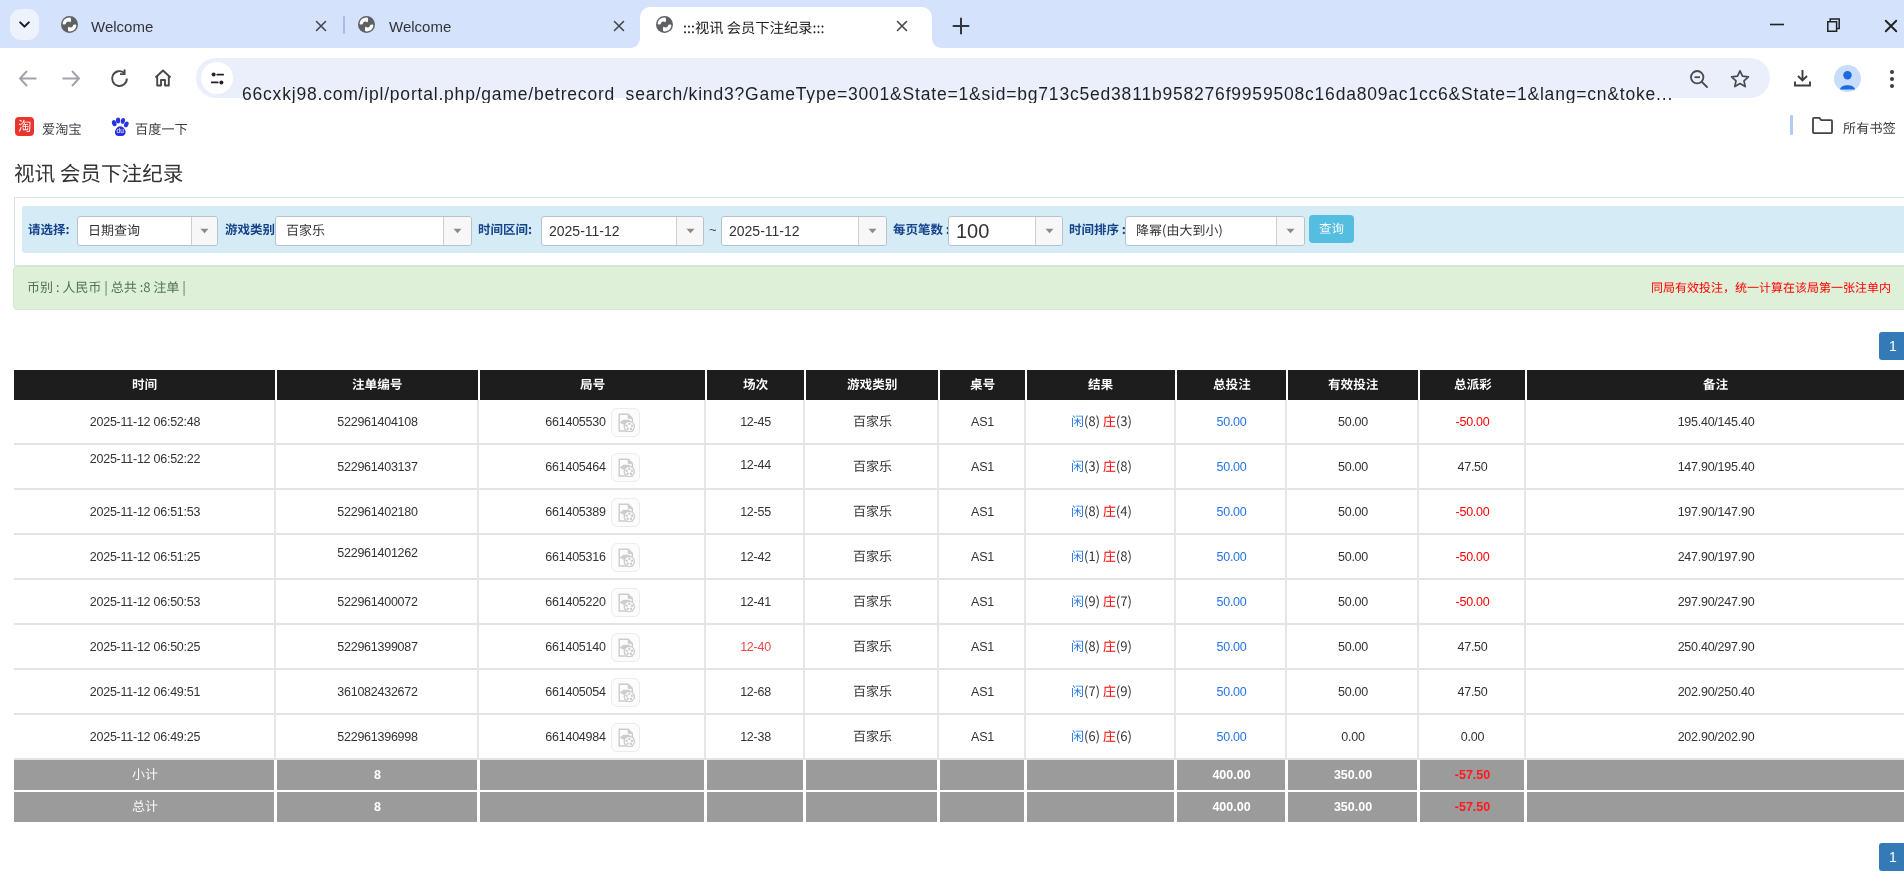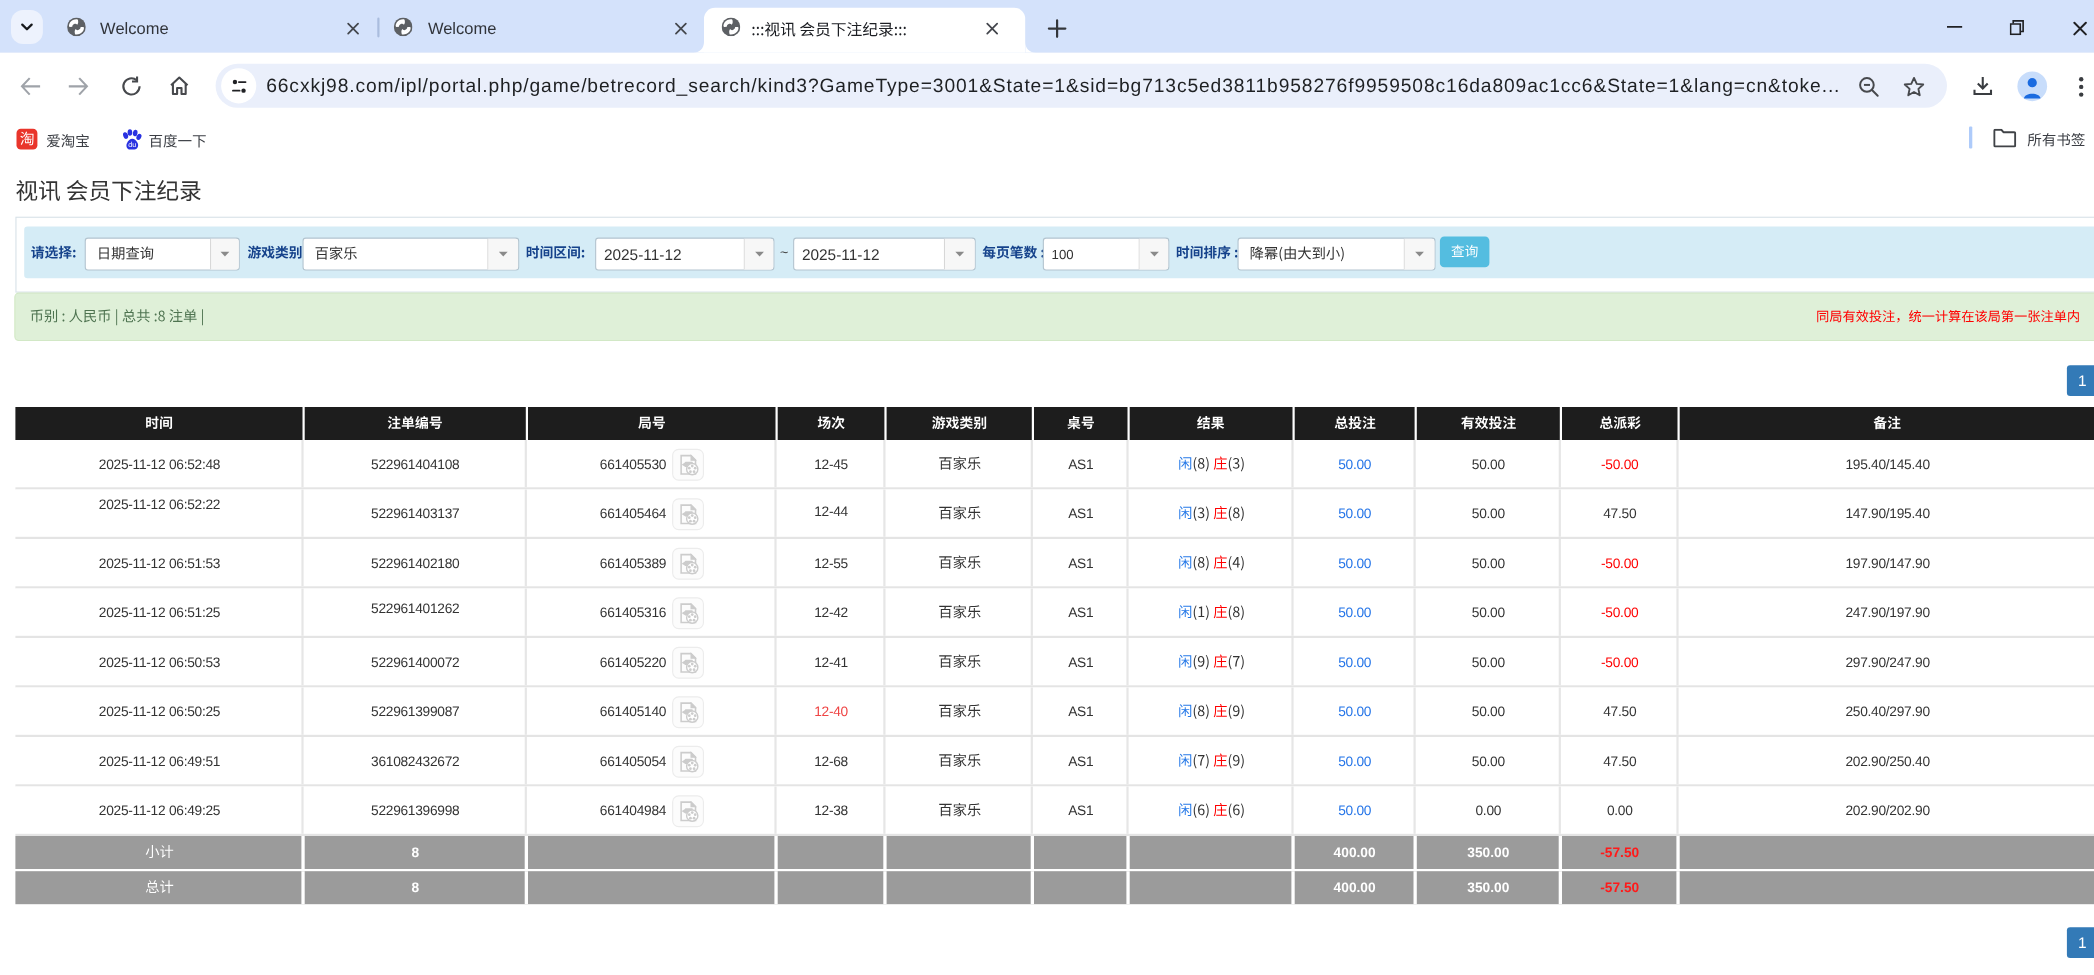--- a/index.html
+++ b/index.html
@@ -113,21 +113,21 @@
 <div class="abs" style="left:196px;top:58px;width:1574px;height:40px;border-radius:20px;background:#eaeffb"></div>
 <div class="abs" style="left:201px;top:62px;width:32px;height:32px;border-radius:16px;background:#fff;display:flex;align-items:center;justify-content:center">
     <svg width="17" height="17" viewBox="0 0 17 17">
       <g stroke="#202124" stroke-width="1.7" stroke-linecap="round">
         <path d="M8.2 4.6 H14.2 M2.8 12.4 H8.8"></path>
       </g>
       <circle cx="4.6" cy="4.6" r="2.0" fill="#202124"></circle>
       <circle cx="12.4" cy="12.4" r="2.0" fill="#202124"></circle>
     </svg>
   </div>
-<div class="abs" style="left:242px;top:58px;width:1434px;height:48px;line-height:40px;font-size:17.5px;color:#1e2023;letter-spacing:0.8px;white-space:nowrap;overflow:hidden">66cxkj98.com/ipl/portal.php/game/betrecord_search/kind3?GameType=3001&amp;State=1&amp;sid=bg713c5ed3811b958276f9959508c16da809ac1cc6&amp;State=1&amp;lang=cn&amp;toke...</div>
+<div class="abs" style="left:242px;top:74px;width:1434px;height:48px;line-height:40px;font-size:17.5px;color:#1e2023;letter-spacing:0.8px;white-space:nowrap;overflow:hidden">66cxkj98.com/ipl/portal.php/game/betrecord_search/kind3?GameType=3001&amp;State=1&amp;sid=bg713c5ed3811b958276f9959508c16da809ac1cc6&amp;State=1&amp;lang=cn&amp;toke...</div>
 <svg class="abs" style="left:1689px;top:69px" width="20" height="20" viewBox="0 0 20 20">
     <circle cx="8.2" cy="8.2" r="6.2" fill="none" stroke="#47494d" stroke-width="1.8"></circle>
     <path d="M5.5 8.2 H11" stroke="#47494d" stroke-width="1.8"></path>
     <path d="M12.8 12.8 L18 18" stroke="#47494d" stroke-width="1.8" stroke-linecap="round"></path>
   </svg>
 <svg class="abs" style="left:1730px;top:69px" width="20" height="20" viewBox="0 0 20 20">
     <path d="M10 1.8 L12.5 7.2 L18.4 7.8 L14 11.8 L15.2 17.6 L10 14.6 L4.8 17.6 L6 11.8 L1.6 7.8 L7.5 7.2 Z" fill="none" stroke="#47494d" stroke-width="1.7" stroke-linejoin="round"></path>
   </svg>
 <svg class="abs" style="left:1793px;top:69px" width="19" height="19" viewBox="0 0 19 19">
     <path d="M9.5 1 V11 M5 7 L9.5 11.5 L14 7" fill="none" stroke="#3a3d41" stroke-width="1.9"></path>
@@ -270,21 +270,21 @@
     <svg class="cj" width="57" height="14" viewBox="0 -11.0 57 14" style="vertical-align:middle;">
       <use href="#gb6BCF" fill="#15428b" transform="translate(0.0 0.0) scale(0.01250 -0.01250)"></use>
       <use href="#gb9875" fill="#15428b" transform="translate(12.5 0.0) scale(0.01250 -0.01250)"></use>
       <use href="#gb7B14" fill="#15428b" transform="translate(25.0 0.0) scale(0.01250 -0.01250)"></use>
       <use href="#gb6570" fill="#15428b" transform="translate(37.5 0.0) scale(0.01250 -0.01250)"></use>
       <use href="#gb003A" fill="#15428b" transform="translate(52.8 0.0) scale(0.01250 -0.01250)"></use>
     </svg>
   </div>
 <div class="abs" style="left:948px;top:216px;width:115px;height:30px;background:#fff;border:1px solid #b3c4cf;border-radius:3px;display:flex;align-items:center">
     <div style="padding-left:7px;display:flex;align-items:center">
-      <span style="font-size:12px;color:#333">100</span>
+      <span style="font-size:20px;color:#333">100</span>
     </div>
     <div style="position:absolute;right:0;top:0;width:27px;height:28px;background:#f7f7f7;border-left:1px solid #cfcfcf;border-radius:0 3px 3px 0;display:flex;align-items:center;justify-content:center">
       <svg width="9" height="6" viewBox="0 0 9 6">
         <path d="M0.5 0.8 L4.5 5.2 L8.5 0.8 Z" fill="#8a8a8a"></path>
       </svg>
     </div>
   </div>
 <div class="abs" style="left:1069px;top:206px;height:47px;display:flex;align-items:center">
     <svg class="cj" width="57" height="14" viewBox="0 -11.0 57 14" style="vertical-align:middle;">
       <use href="#gb65F6" fill="#15428b" transform="translate(0.0 0.0) scale(0.01250 -0.01250)"></use>

